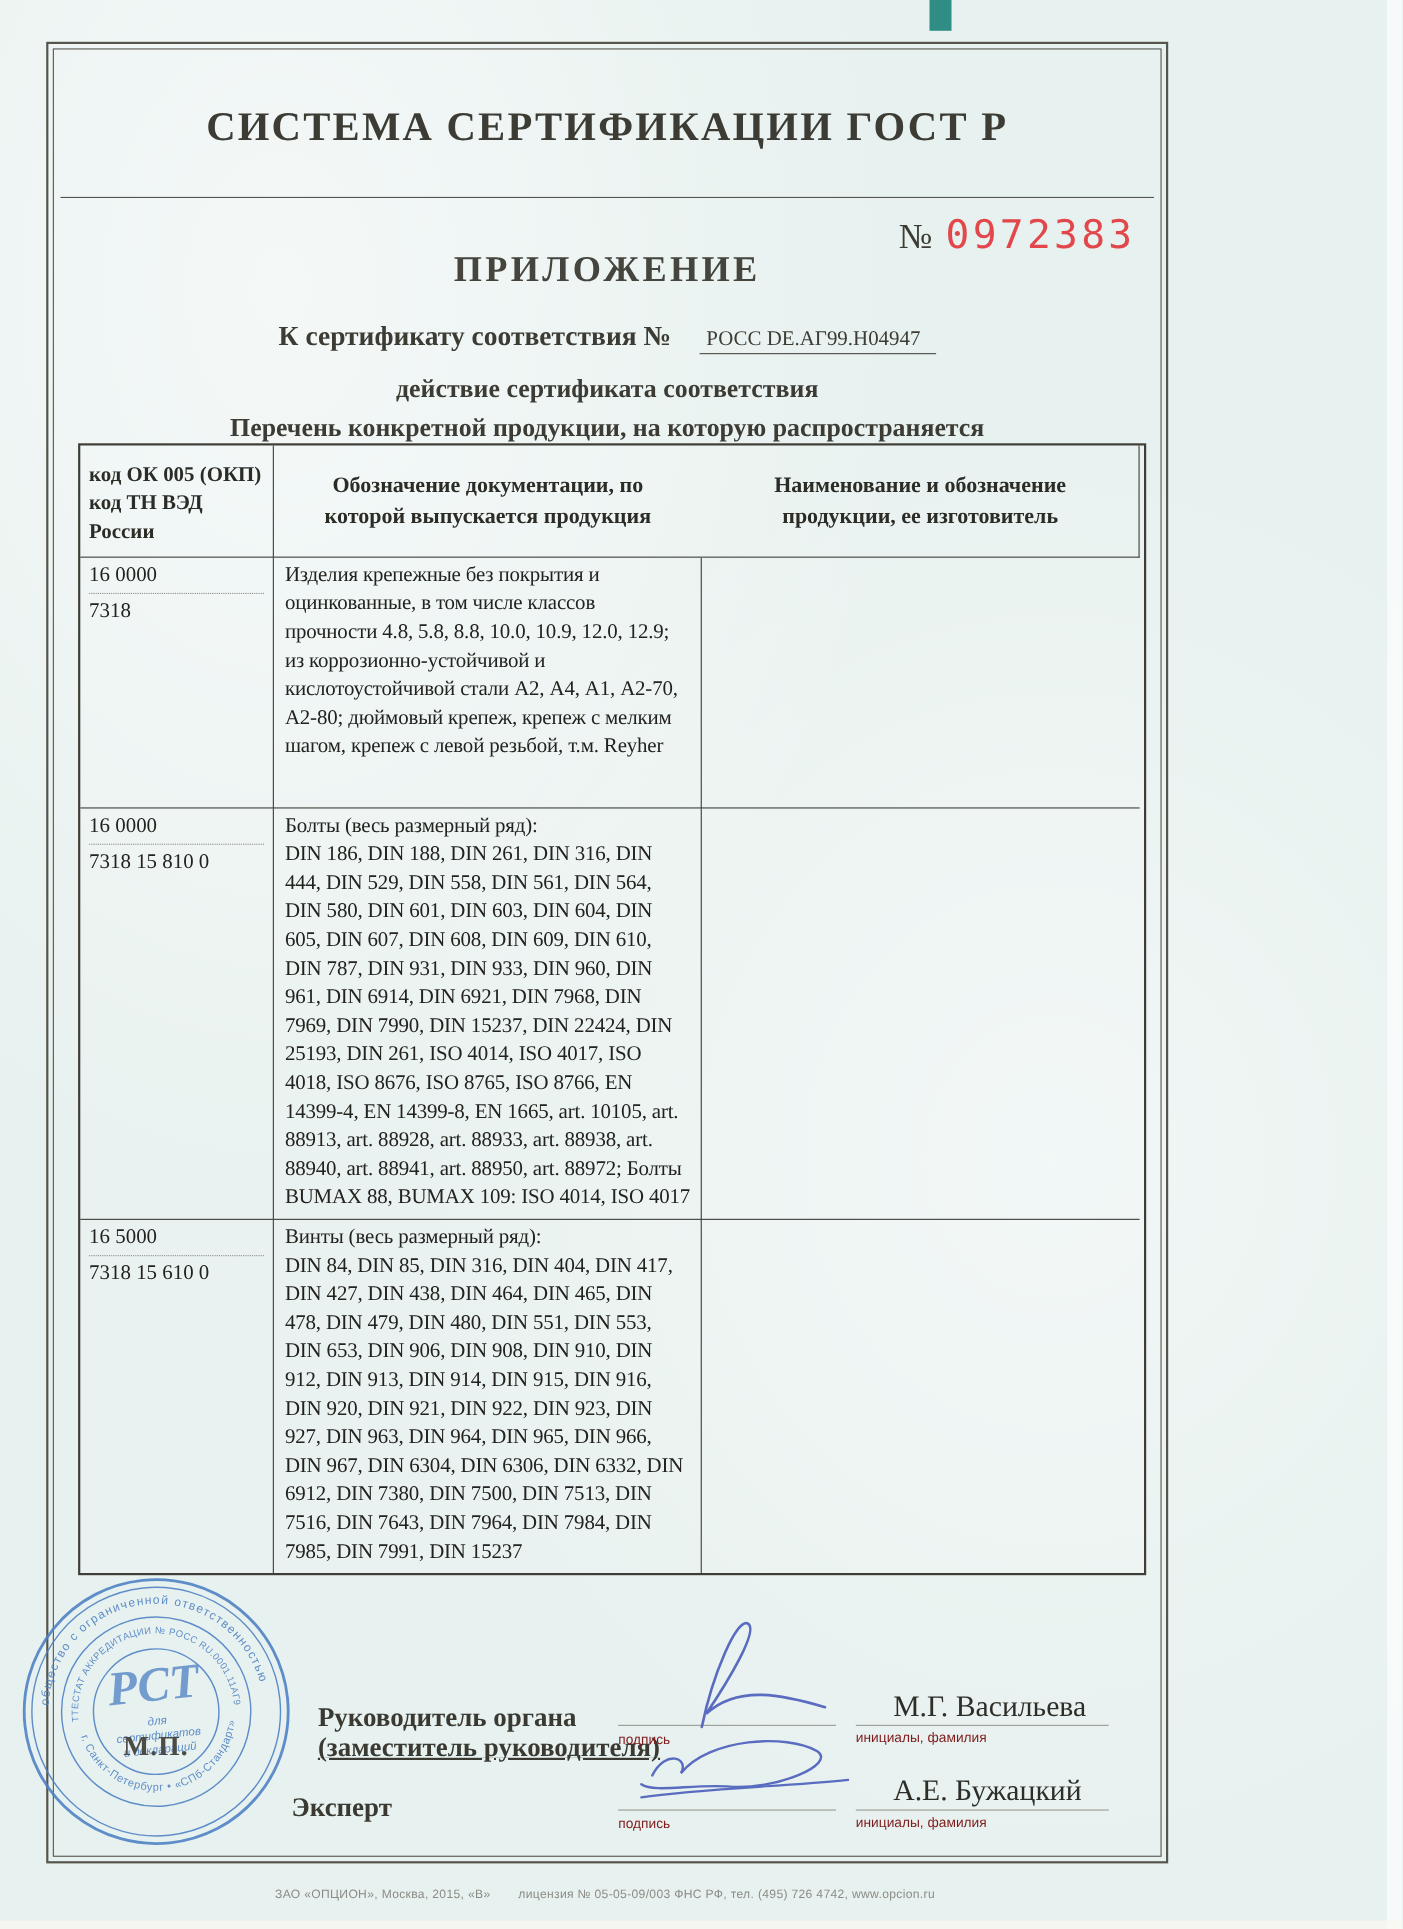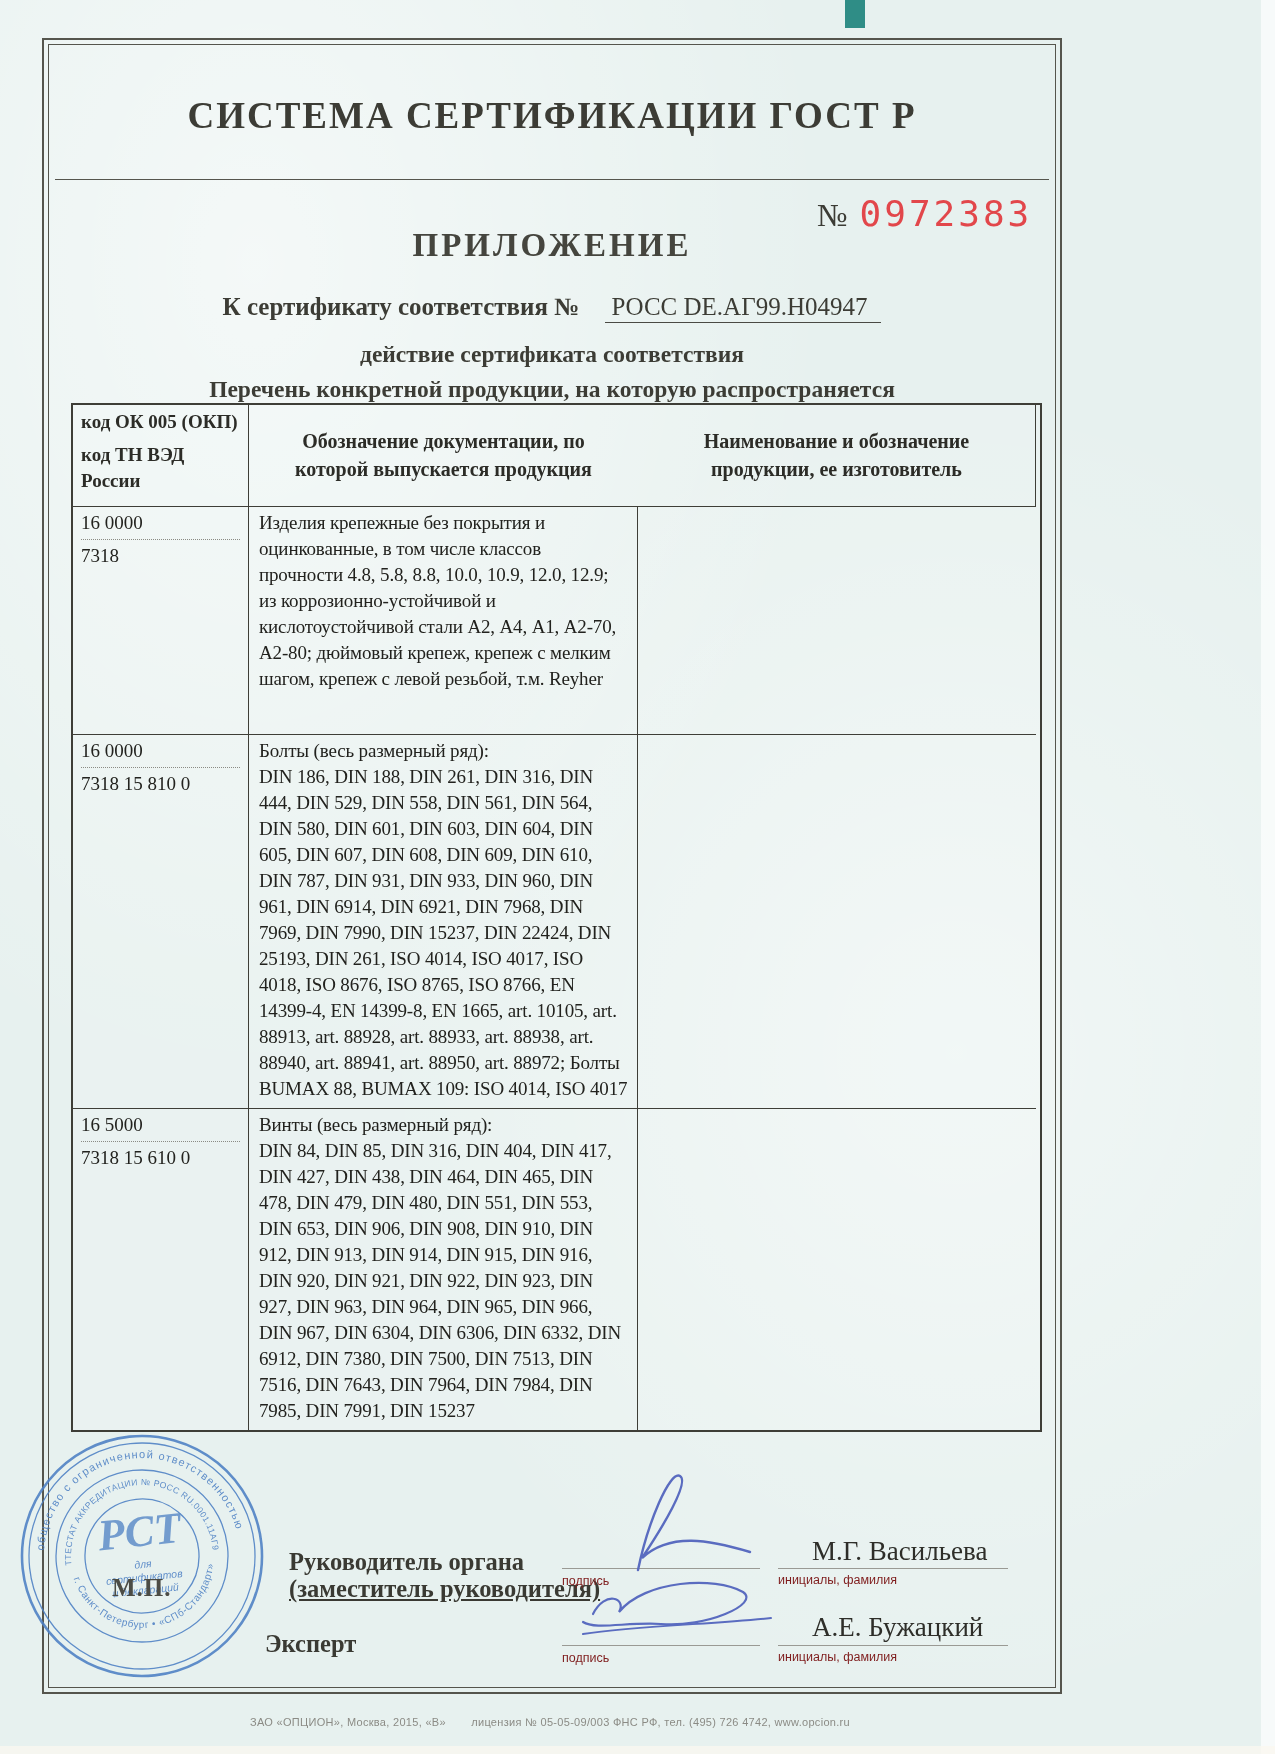--- a/index.html
+++ b/index.html
@@ -23,32 +23,32 @@
   .h-agency{font-size:23px;font-weight:bold;letter-spacing:.5px;color:#3c3c35;}
 
   .doc-number{position:absolute;left:768px;top:148px;display:flex;align-items:baseline;gap:12px;}
   .doc-number .no{font-size:32px;color:#3c3c35;}
   .doc-number .val{font-family:"DejaVu Sans Mono", monospace;font-size:36px;letter-spacing:3px;color:#e2474b;}
 
   .t-append{position:absolute;left:0;top:182px;width:100%;text-align:center;
             font-size:33px;font-weight:bold;letter-spacing:3px;color:#45453e;}
   .cert-line{position:absolute;left:0;top:248px;width:100%;display:flex;justify-content:center;align-items:baseline;gap:26px;}
   .cert-line .lbl{font-size:25px;font-weight:bold;color:#3c3c35;}
-  .cert-line .val{font-size:25px;color:#3c3c35;border-bottom:1.5px solid #4a4a44;padding:0 14px 1px 6px;font-family:Liberation Serif, serif;}
+  .cert-line .val{font-size:19px;color:#3c3c35;border-bottom:1.5px solid #4a4a44;padding:0 14px 1px 6px;font-family:Liberation Serif, serif;}
   .subtitle{position:absolute;left:0;top:292px;width:100%;text-align:center;
             font-size:23.5px;font-weight:bold;color:#3c3c35;line-height:1.5;}
 
   .table{position:absolute;left:22px;top:358px;width:967px;border:2px solid #3e3e37;
          display:grid;grid-template-columns:176px 389px 398px;background:rgba(255,255,255,.12);}
   .cell{border-right:1.5px solid #3e3e37;border-bottom:1.5px solid #3e3e37;box-sizing:border-box;
         font-size:19px;line-height:1.37;color:#22221e;}
   .cell.last-col{border-right:none;}
   .cell.last-row{border-bottom:none;}
   .th{font-weight:600;color:#2c2c27;}
-  .th-codes{display:flex;flex-direction:column;justify-content:space-between;padding:4px 8px 12px 8px;height:102px;}
+  .th-codes{display:flex;flex-direction:column;justify-content:space-between;padding:14px 8px 12px 8px;height:102px;}
   .th-center{display:flex;align-items:center;justify-content:center;text-align:center;padding:6px 30px;height:102px;font-size:20px;}
   .codes-cell{padding:2px 8px;}
   .code-top{display:block;padding:1px 0 3px 0;border-bottom:1.5px dotted #8b8b84;}
   .code-bottom{display:block;padding:3px 0;}
   .name-cell{padding:3px 8px 6px 10px;white-space:pre-line;letter-spacing:-0.15px;}
   .r1{min-height:228px;} .r2{min-height:352px;} .r3{min-height:300px;}
 
   .sig-block-label{position:absolute;font-weight:bold;color:#3a3a33;font-size:24.5px;line-height:1.12;}
   .sig-block-label .u{text-decoration:underline;}
   .sig-line{position:absolute;border-bottom:1.5px solid #9a9a94;}

